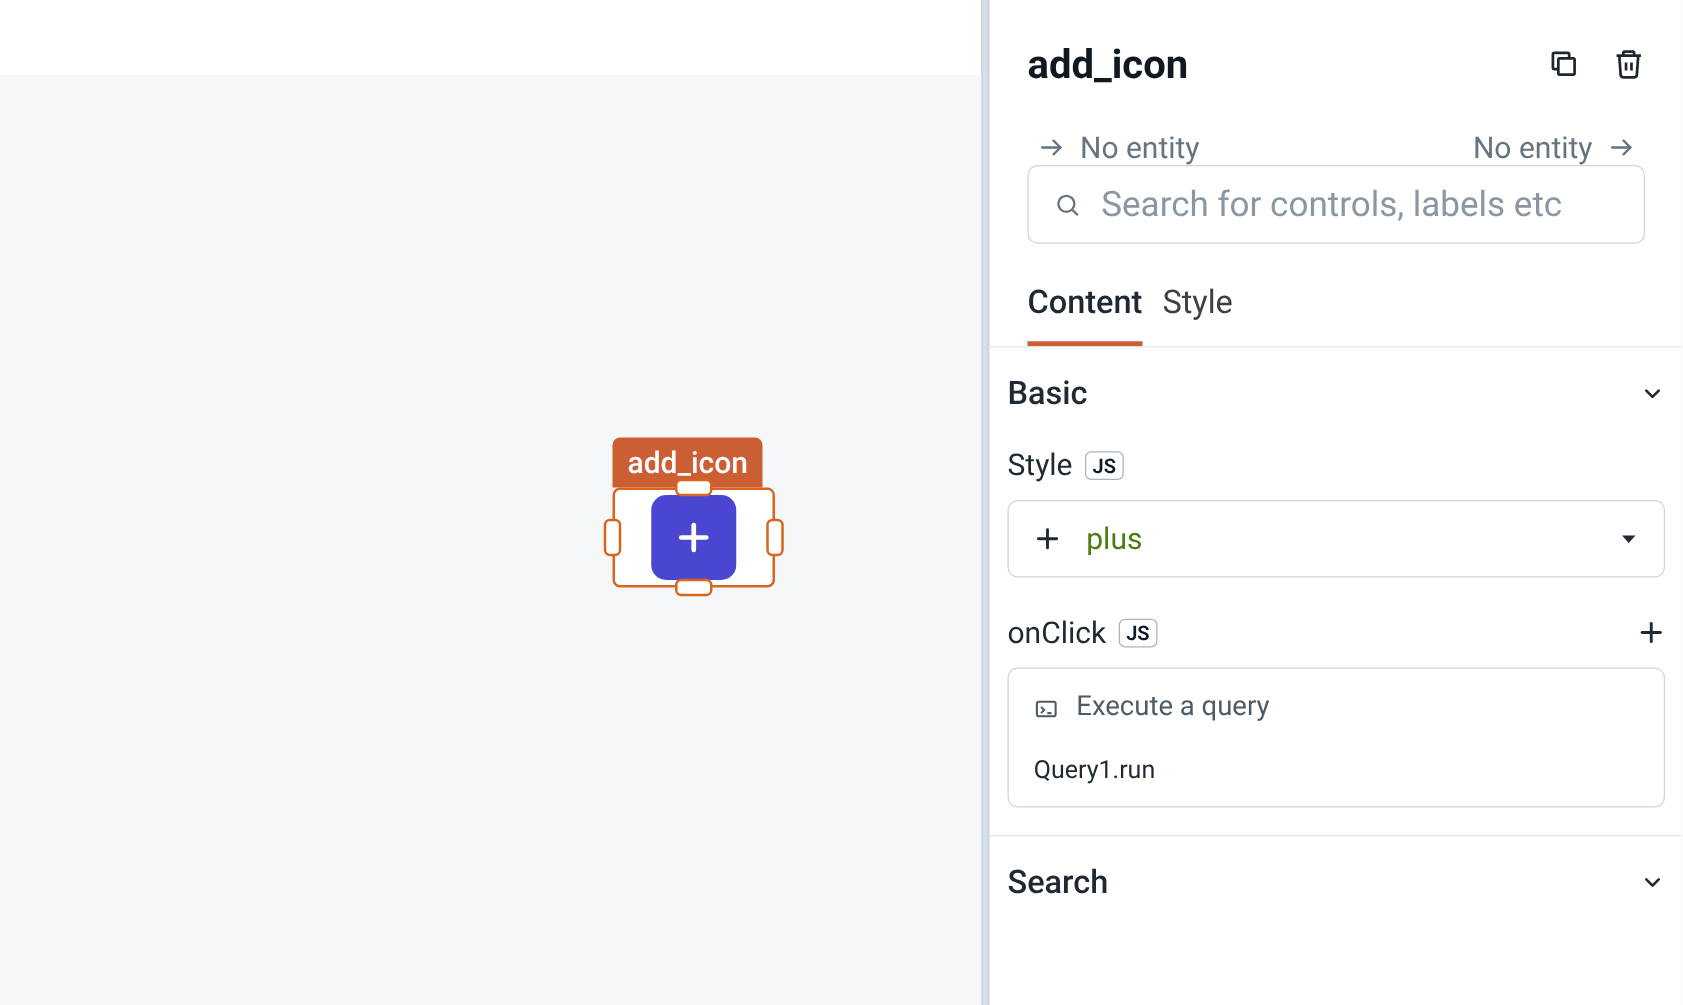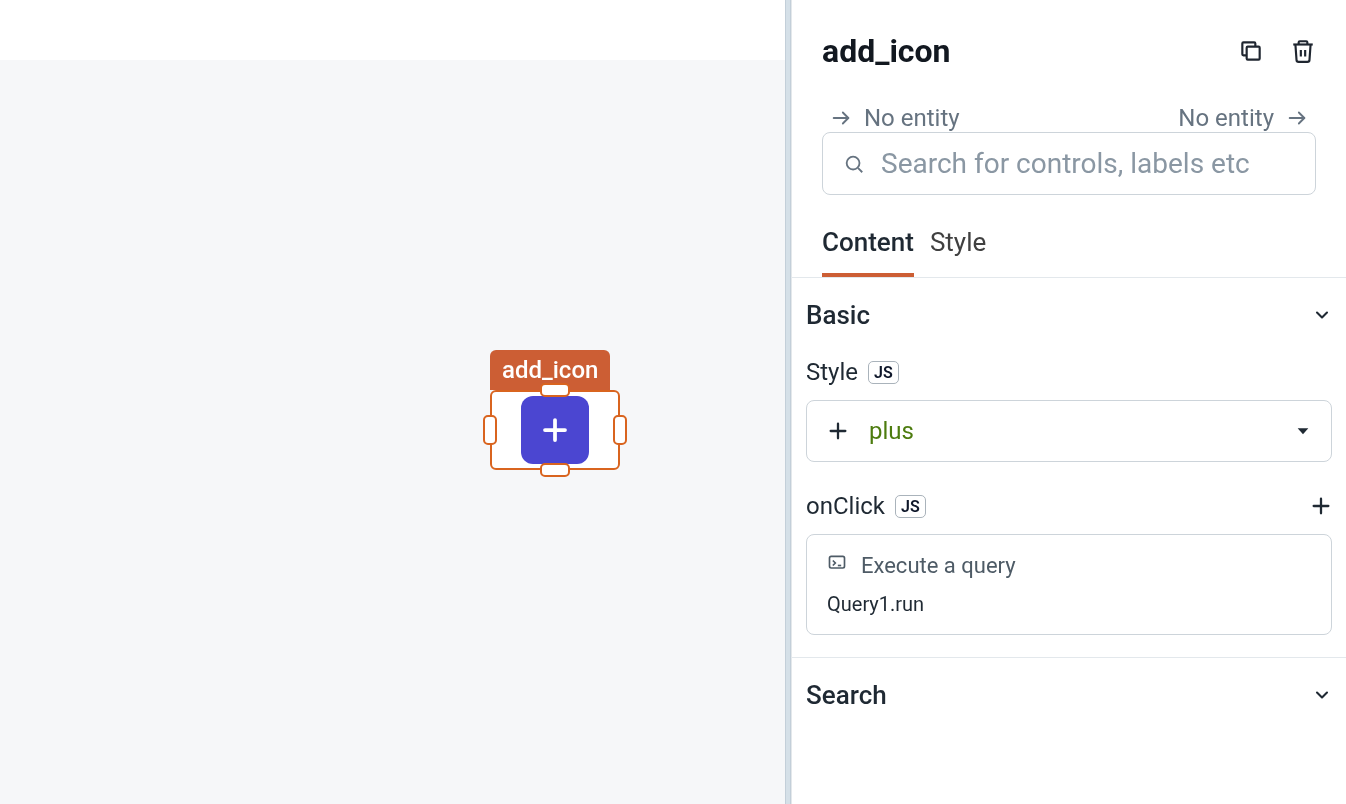--- a/index.html
+++ b/index.html
@@ -34,21 +34,21 @@
 .hr{height:1px;background:#e3e8ec;width:100%}
 .section{padding:22px 14px}
 .sec-head{display:flex;align-items:center;justify-content:space-between;cursor:pointer}
 .sec-title{font-size:26px;font-weight:500;color:#1f2933}
 .prop-label{display:flex;align-items:center;gap:10px;font-size:24px;color:#1f2933;margin:28px 0 14px 0}
 .js-badge{font-size:16px;font-weight:600;border:1.5px solid #aab3bb;border-radius:5px;padding:1px 5px;color:#0f172a}
 .dropdown{display:flex;align-items:center;justify-content:space-between;border:1px solid #cdd4da;border-radius:8px;padding:16px 20px;cursor:pointer}
 .dropdown-left{display:flex;align-items:center;gap:20px;font-size:24px;color:#4d7c0f}
 .prop-row{display:flex;justify-content:space-between;margin:30px 0 14px 0}
 .action-box{border:1px solid #cdd4da;border-radius:8px;padding:18px 20px}
-.action-top{display:flex;align-items:flex-start;gap:14px;color:#4e5b66;font-size:22px;margin-bottom:14px}
+.action-top{display:flex;align-items:flex-end;gap:14px;color:#4e5b66;font-size:22px;margin-bottom:25px}
 .action-code{font-size:20px;color:#1f2933}
 .plus-btn{background:none;border:none;cursor:pointer;color:#1f2630;font-size:24px}
 svg{display:block}
 </style>
 </head>
 <body>
 
 <div class="canvas-wrap">
   <div class="white-strip"></div>
   <div class="canvas">

